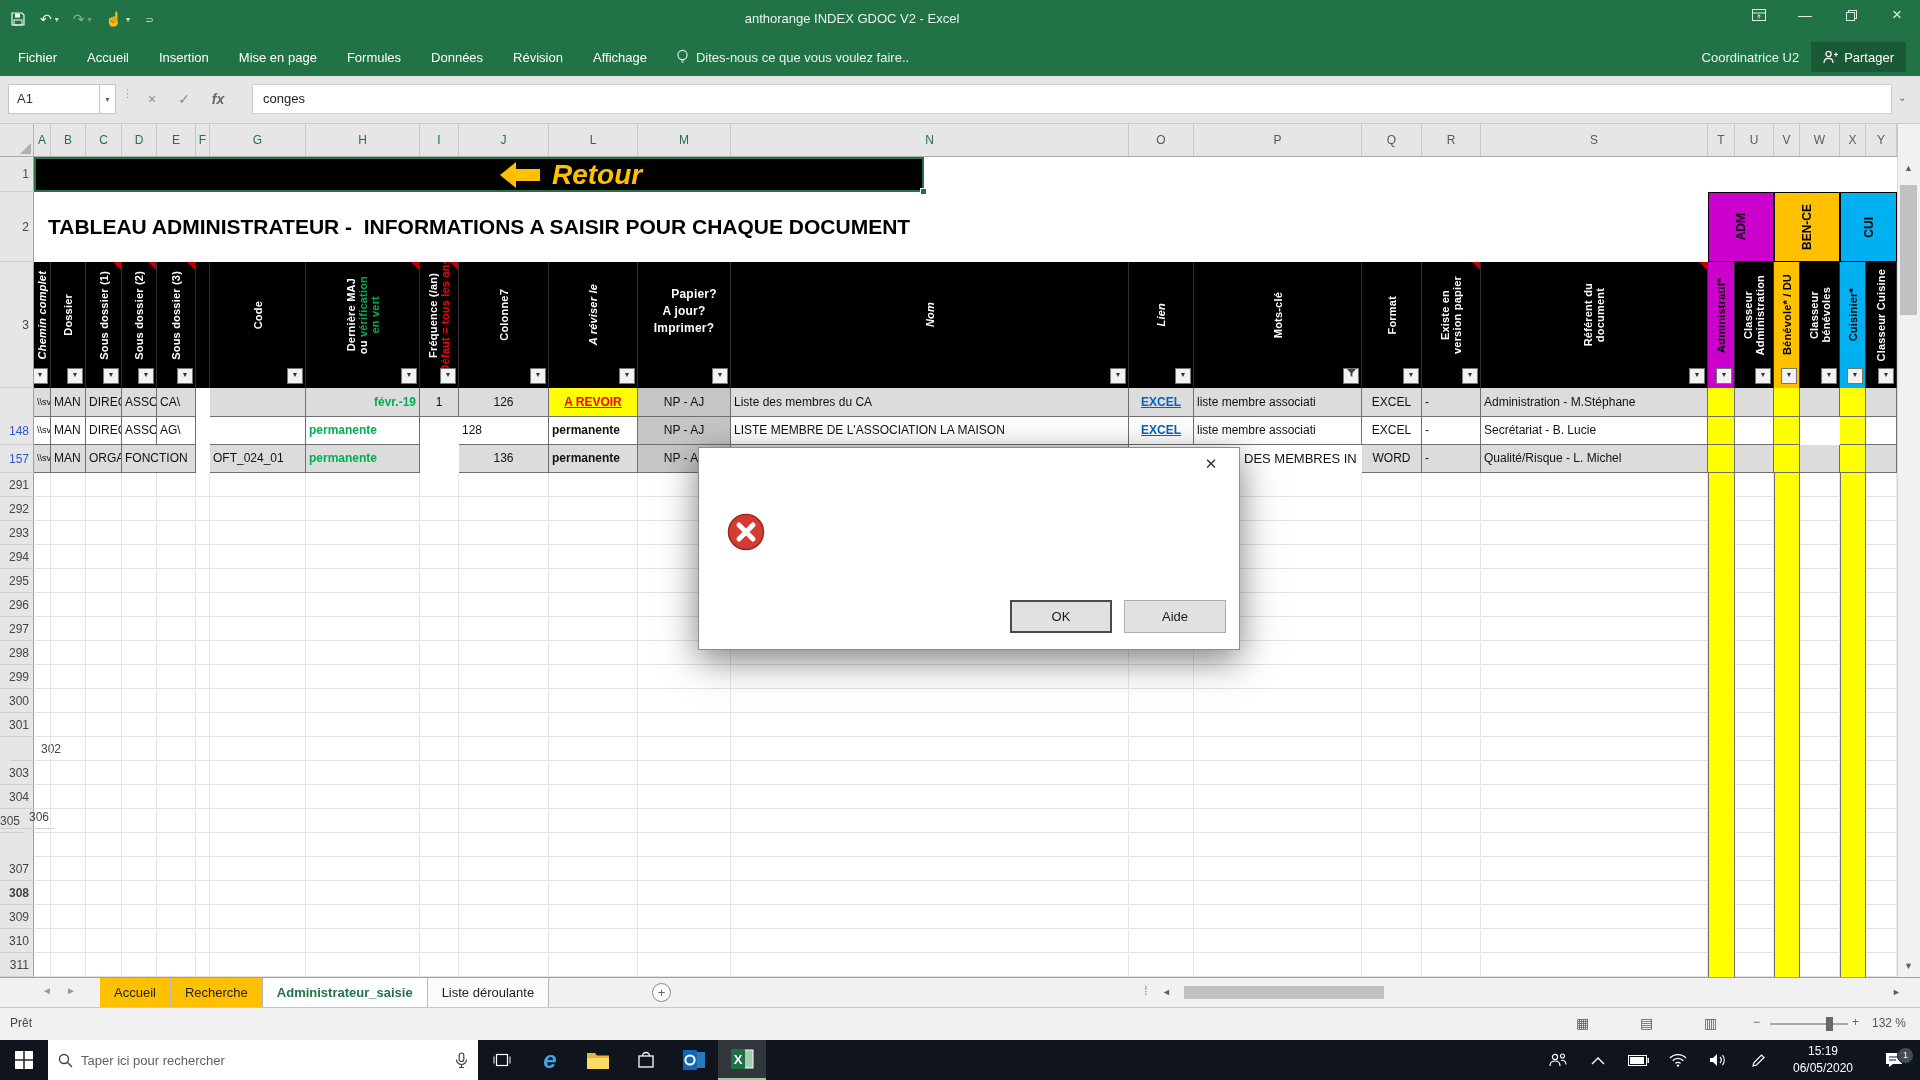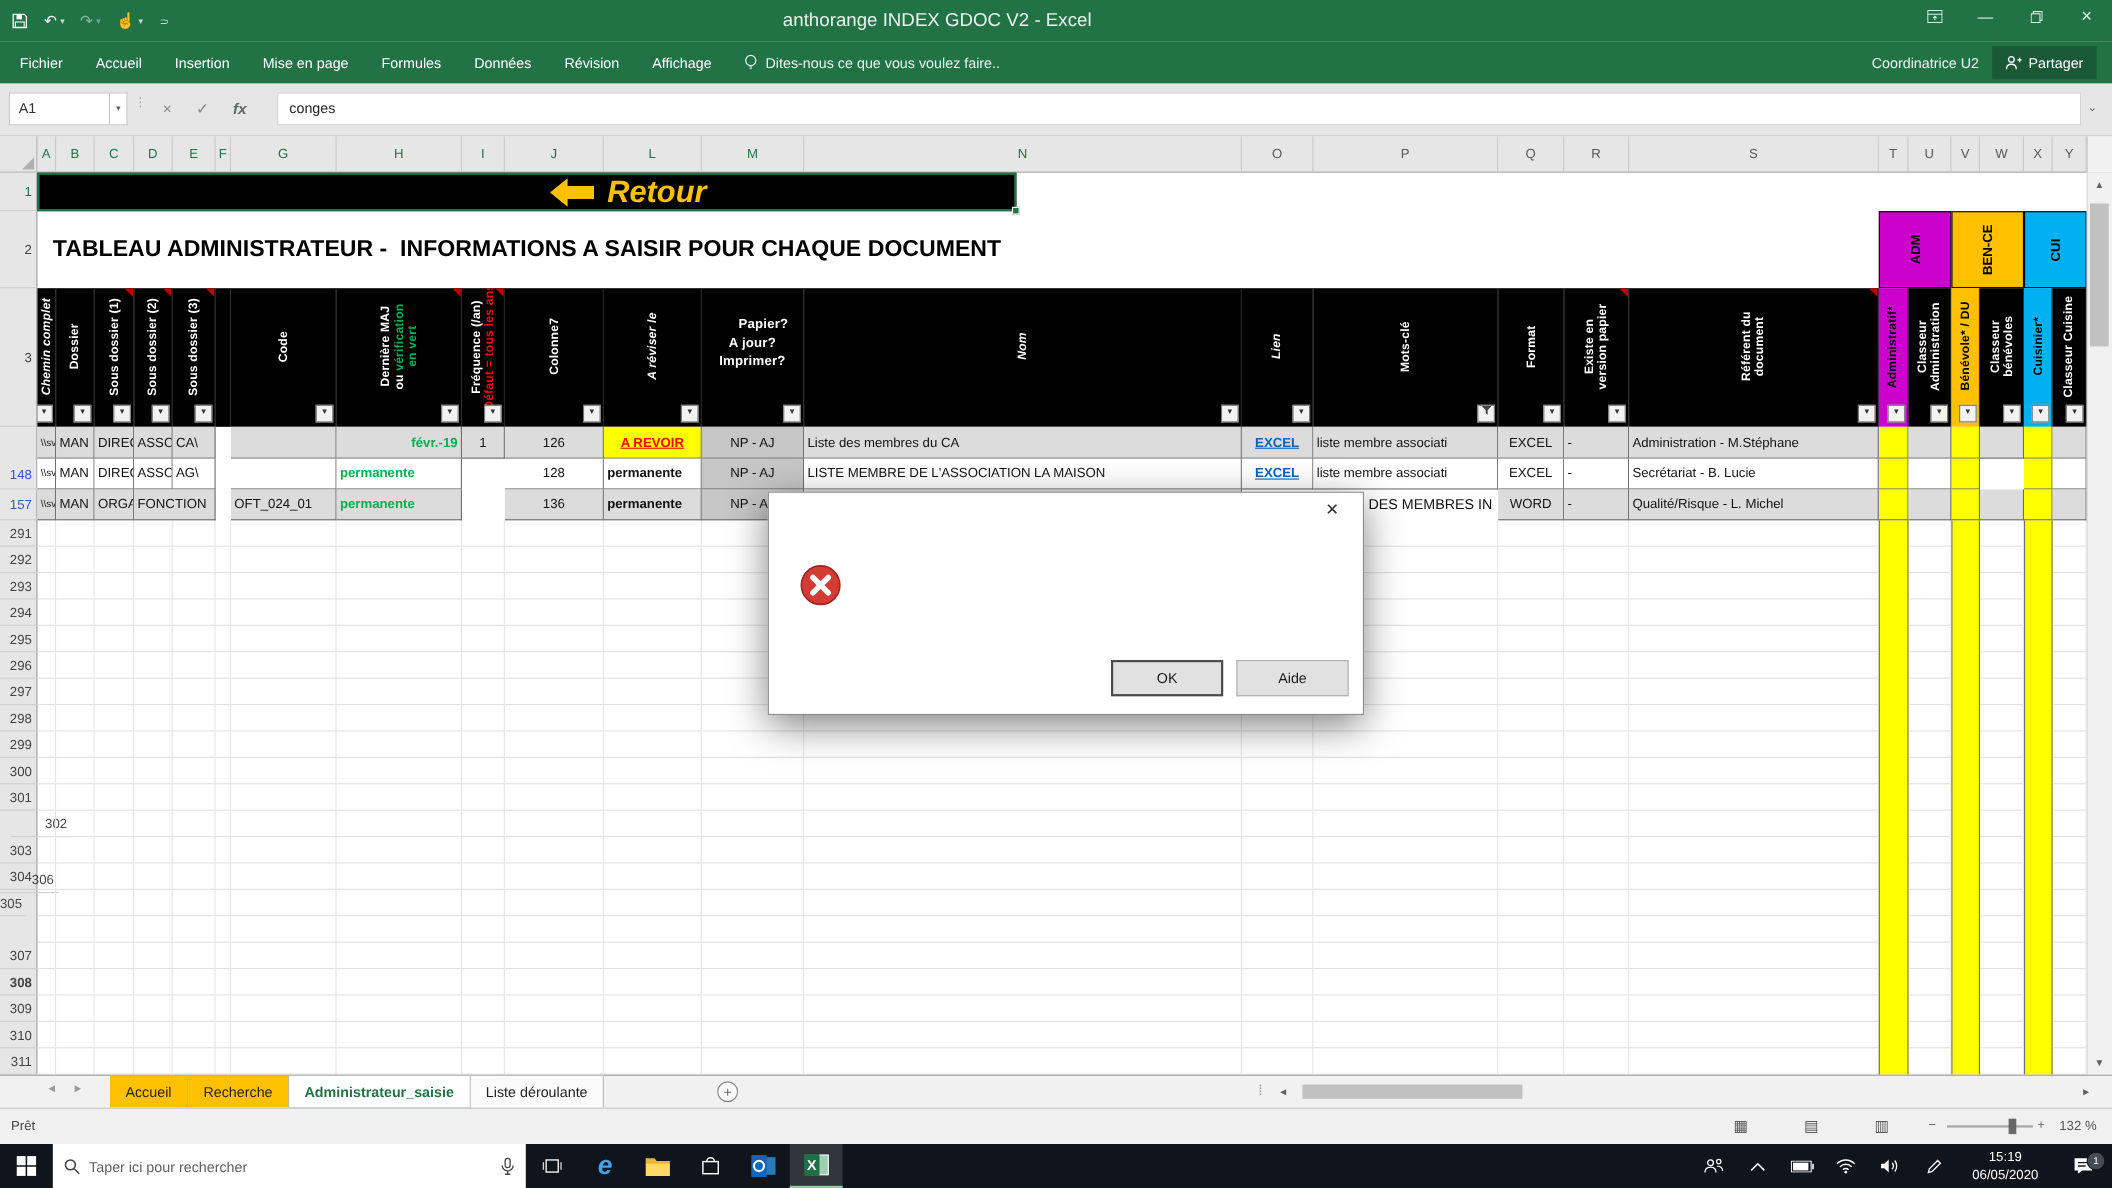--- a/index.html
+++ b/index.html
@@ -5,21 +5,21 @@
   html,body{margin:0;padding:0;background:#000;}
   #app{position:relative;width:1920px;height:1080px;overflow:hidden;
        font-family:"Liberation Sans",sans-serif;background:#fff;-webkit-font-smoothing:antialiased;}
   .abs{position:absolute;box-sizing:border-box;}
   
   #titlebar{left:0;top:0;width:1920px;height:38px;background:#217346;color:#fff;}
   #qat{left:10px;top:0;height:38px;display:flex;align-items:center;gap:14px;color:#fff;font-size:14px;}
   .qat-ic{display:flex;align-items:center;gap:3px;opacity:.95;}
   .qat-car{font-size:8px;opacity:.8;}
   #wintitle{left:0;top:0;width:1704px;height:38px;text-align:center;line-height:38px;
-            font-size:17px;color:#eaf3ee;}
+            font-size:13px;color:#eaf3ee;}
   .winbtn{top:0;width:46px;height:30px;display:flex;align-items:center;justify-content:center;
           color:#dceee4;font-size:14px;}
   
   #tabrow{left:0;top:38px;width:1920px;height:38px;background:#217346;display:flex;align-items:center;}
   .rtab{color:#fff;font-size:13px;padding:0 15px;height:38px;display:flex;align-items:center;}
   .rtab:first-child{padding-left:18px;}
   #tellme{display:flex;align-items:center;gap:7px;color:#eaf3ee;font-size:13px;margin-left:14px;}
   #ribbonright{right:0;top:38px;height:38px;display:flex;align-items:center;gap:12px;padding-right:14px;color:#fff;}
   #username{font-size:13px;color:#eaf3ee;}
   #sharebtn{display:flex;align-items:center;gap:6px;background:rgba(0,0,0,.22);height:30px;
@@ -202,21 +202,21 @@
       <div class="abs rowhead" style="left: 0px; top: 593px; height: 24px; line-height: 24px; width: 34px;">296</div>
       <div class="abs rowhead" style="left: 0px; top: 617px; height: 24px; line-height: 24px; width: 34px;">297</div>
       <div class="abs rowhead" style="left: 0px; top: 641px; height: 24px; line-height: 24px; width: 34px;">298</div>
       <div class="abs rowhead" style="left: 0px; top: 665px; height: 24px; line-height: 24px; width: 34px;">299</div>
       <div class="abs rowhead" style="left: 0px; top: 689px; height: 24px; line-height: 24px; width: 34px;">300</div>
       <div class="abs rowhead" style="left: 0px; top: 713px; height: 24px; line-height: 24px; width: 34px;">301</div>
       <div class="abs rowhead" style="left: 10px; top: 737px; height: 24px; line-height: 24px; width: 56px;">302</div>
       <div class="abs rowhead" style="left: 0px; top: 761px; height: 24px; line-height: 24px; width: 34px;">303</div>
       <div class="abs rowhead" style="left: 0px; top: 785px; height: 24px; line-height: 24px; width: 34px;">304</div>
       <div class="abs rowhead" style="left: 0px; top: 809px; height: 24px; line-height: 24px; width: 24px;">305</div>
-      <div class="abs rowhead" style="left: 0px; top: 788px; height: 24px; line-height: 24px; width: 54px;">306</div>
+      <div class="abs rowhead" style="left: 0px; top: 805px; height: 24px; line-height: 24px; width: 54px;">306</div>
       <div class="abs rowhead" style="left: 0px; top: 857px; height: 24px; line-height: 24px; width: 34px;">307</div>
       <div class="abs rowhead" style="left: 0px; top: 881px; height: 24px; line-height: 24px; width: 34px; font-weight: bold;">308</div>
       <div class="abs rowhead" style="left: 0px; top: 905px; height: 24px; line-height: 24px; width: 34px;">309</div>
       <div class="abs rowhead" style="left: 0px; top: 929px; height: 24px; line-height: 24px; width: 34px;">310</div>
       <div class="abs rowhead" style="left: 0px; top: 953px; height: 24px; line-height: 24px; width: 34px;">311</div>
       <div class="abs" style="left: 34px; top: 496px; width: 1863px; height: 1px; background: rgb(226, 226, 226);"></div>
       <div class="abs" style="left: 34px; top: 520px; width: 1863px; height: 1px; background: rgb(226, 226, 226);"></div>
       <div class="abs" style="left: 34px; top: 544px; width: 1863px; height: 1px; background: rgb(226, 226, 226);"></div>
       <div class="abs" style="left: 34px; top: 568px; width: 1863px; height: 1px; background: rgb(226, 226, 226);"></div>
       <div class="abs" style="left: 34px; top: 592px; width: 1863px; height: 1px; background: rgb(226, 226, 226);"></div>
@@ -420,21 +420,21 @@
       <div class="abs dcell" style="left: 1708px; top: 417px; width: 27px; height: 28px; background: rgb(255, 255, 0);"></div>
       <div class="abs dcell" style="left: 1774px; top: 417px; width: 26px; height: 28px; background: rgb(255, 255, 0);"></div>
       <div class="abs dcell" style="left: 1840px; top: 417px; width: 26px; height: 28px; background: rgb(255, 255, 0);"></div>
       <div class="abs dcell" style="left: 34px; top: 417px; width: 17px; height: 28px; line-height: 27px; background: rgb(255, 255, 255); font-size: 9px;">\\svr</div>
       <div class="abs dcell" style="left: 51px; top: 417px; width: 35px; height: 28px; line-height: 27px; background: rgb(255, 255, 255);">MAN</div>
       <div class="abs dcell" style="left: 86px; top: 417px; width: 36px; height: 28px; line-height: 27px; background: rgb(255, 255, 255);">DIREC</div>
       <div class="abs dcell" style="left: 122px; top: 417px; width: 35px; height: 28px; line-height: 27px; background: rgb(255, 255, 255);">ASSO</div>
       <div class="abs dcell" style="left: 157px; top: 417px; width: 39px; height: 28px; line-height: 27px; background: rgb(255, 255, 255);">AG\</div>
       <div class="abs dcell" style="left: 210px; top: 417px; width: 96px; height: 28px; line-height: 27px; background: rgb(255, 255, 255);"></div>
       <div class="abs dcell" style="left: 306px; top: 417px; width: 114px; height: 28px; line-height: 27px; background: rgb(255, 255, 255); color: rgb(0, 176, 80); font-weight: bold;">permanente</div>
-      <div class="abs dcell" style="left: 459px; top: 417px; width: 90px; height: 28px; line-height: 27px; background: rgb(255, 255, 255); text-align: center;">128</div>
+      <div class="abs dcell" style="left: 459px; top: 417px; width: 90px; height: 28px; line-height: 27px; background: rgb(255, 255, 255); text-align: left;">128</div>
       <div class="abs dcell" style="left: 549px; top: 417px; width: 89px; height: 28px; line-height: 27px; background: rgb(255, 255, 255); font-weight: bold;">permanente</div>
       <div class="abs dcell" style="left: 638px; top: 417px; width: 93px; height: 28px; line-height: 27px; background: rgb(198, 198, 198); text-align: center;">NP - AJ</div>
       <div class="abs dcell" style="left: 731px; top: 417px; width: 398px; height: 28px; line-height: 27px; background: rgb(255, 255, 255);">LISTE MEMBRE DE L'ASSOCIATION LA MAISON</div>
       <div class="abs dcell" style="left: 1129px; top: 417px; width: 65px; height: 28px; line-height: 27px; background: rgb(255, 255, 255); color: rgb(5, 99, 193); font-weight: bold; text-decoration: underline; text-align: center;">EXCEL</div>
       <div class="abs dcell" style="left: 1194px; top: 417px; width: 168px; height: 28px; line-height: 27px; background: rgb(255, 255, 255);">liste membre associati</div>
       <div class="abs dcell" style="left: 1362px; top: 417px; width: 60px; height: 28px; line-height: 27px; background: rgb(255, 255, 255); text-align: center;">EXCEL</div>
       <div class="abs dcell" style="left: 1422px; top: 417px; width: 59px; height: 28px; line-height: 27px; background: rgb(255, 255, 255);">-</div>
       <div class="abs dcell" style="left: 1481px; top: 417px; width: 227px; height: 28px; line-height: 27px; background: rgb(255, 255, 255);">Secrétariat - B. Lucie</div>
       <div class="abs dcell hatch" style="left: 1735px; top: 417px; width: 39px; height: 28px; line-height: 27px; background: rgb(255, 255, 255);"></div>
       <div class="abs dcell hatch" style="left: 1866px; top: 417px; width: 31px; height: 28px; line-height: 27px; background: rgb(255, 255, 255);"></div>

